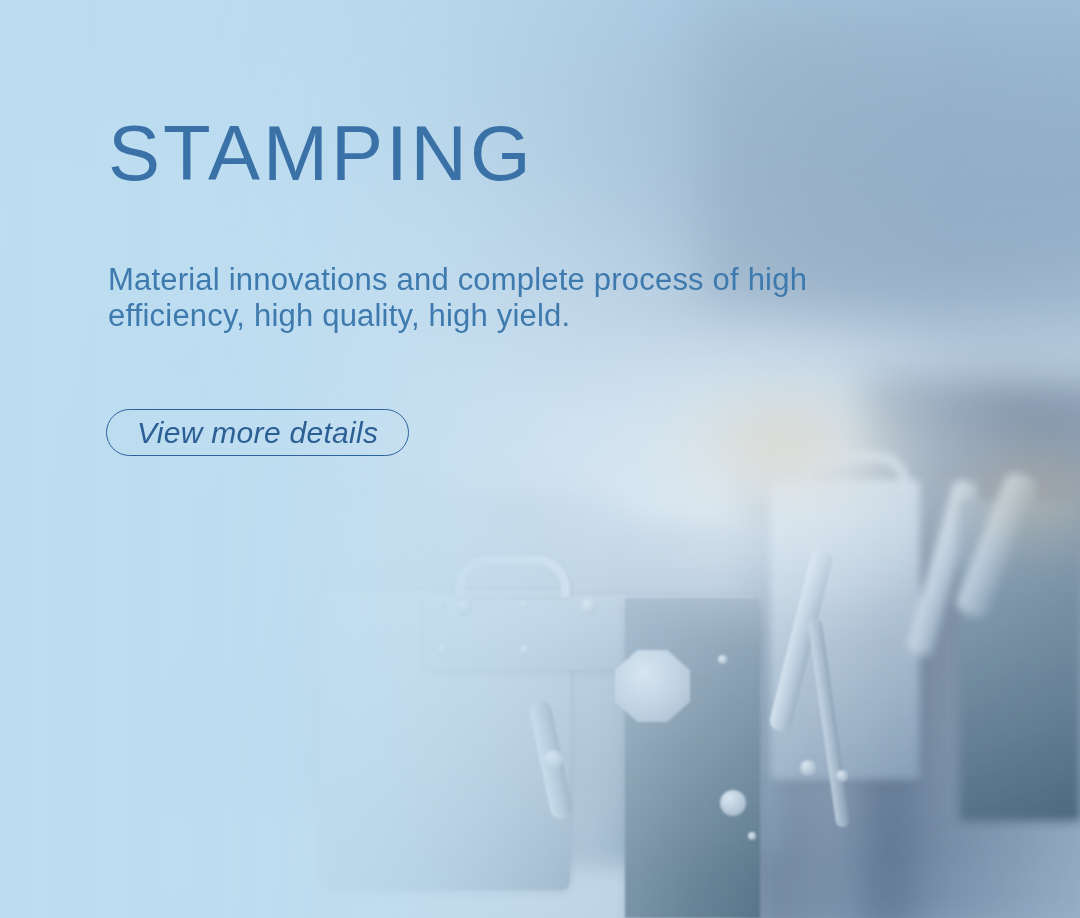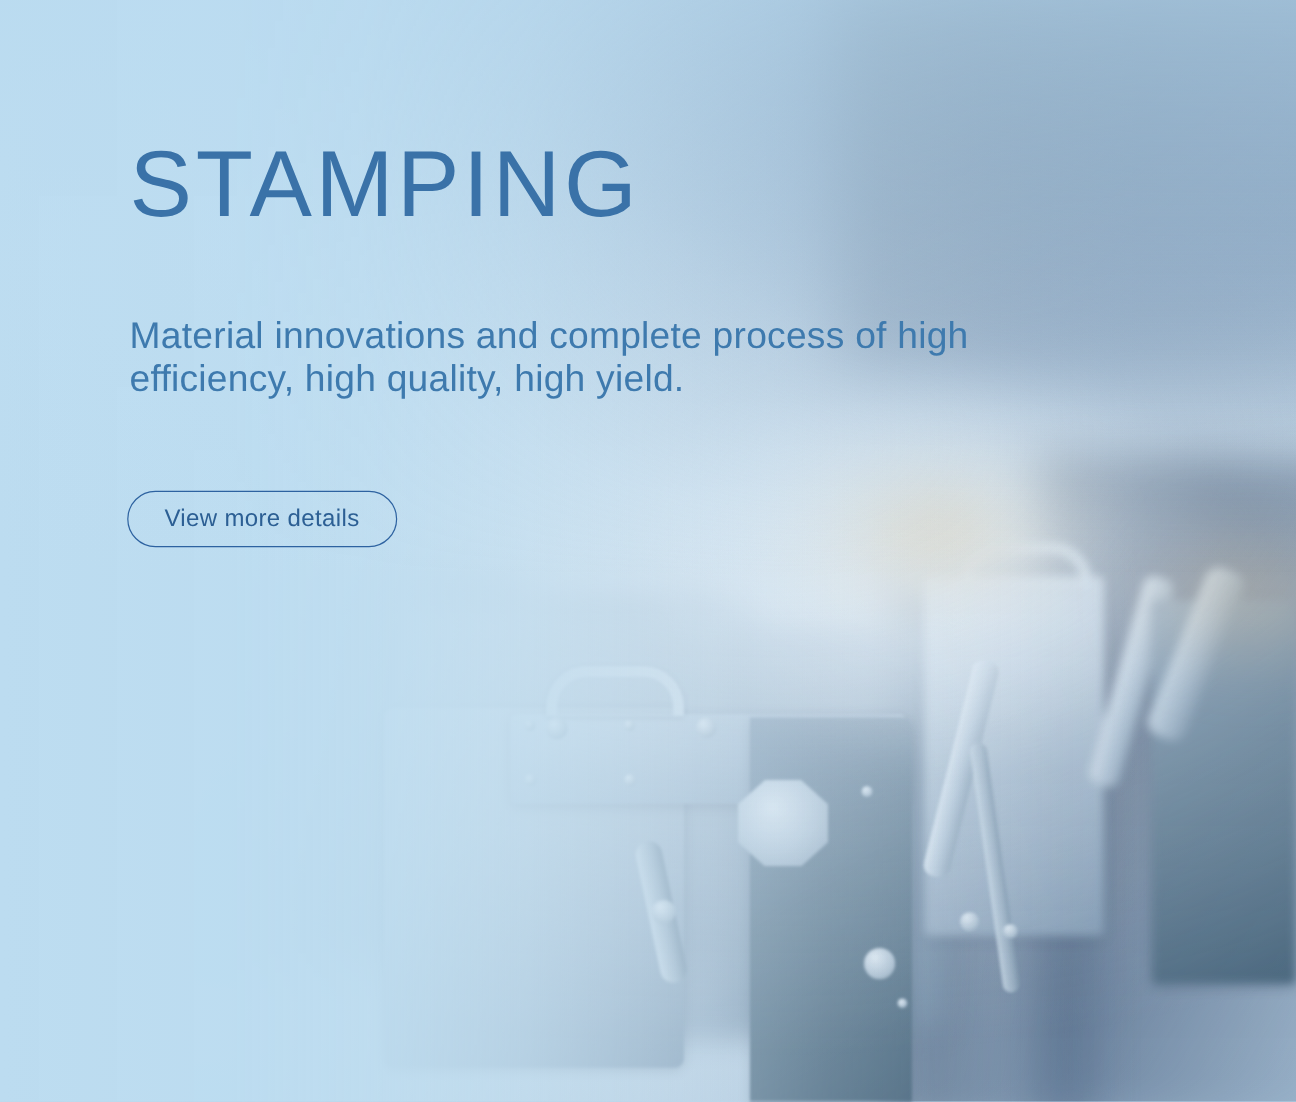--- a/index.html
+++ b/index.html
@@ -171,25 +171,26 @@
     left:0; top:409px;
     display:inline-flex;
     align-items:center;
     justify-content:center;
     height:47px;
     padding:0 30px;
     border:1px solid #2d62a0;
     border-radius:24px;
     background:transparent;
     color:#2c5f94;
-    font-size:20px;
+    font-size:30px;
     font-weight:400;
     letter-spacing:.3px;
     cursor:pointer;
     font-family:"Liberation Sans", sans-serif;
+    font-style:italic;
   }
 </style>
 </head>
 <body>
 
 <div class="hero">
 
   <div class="photo">
     <div class="photo-base"></div>
 

